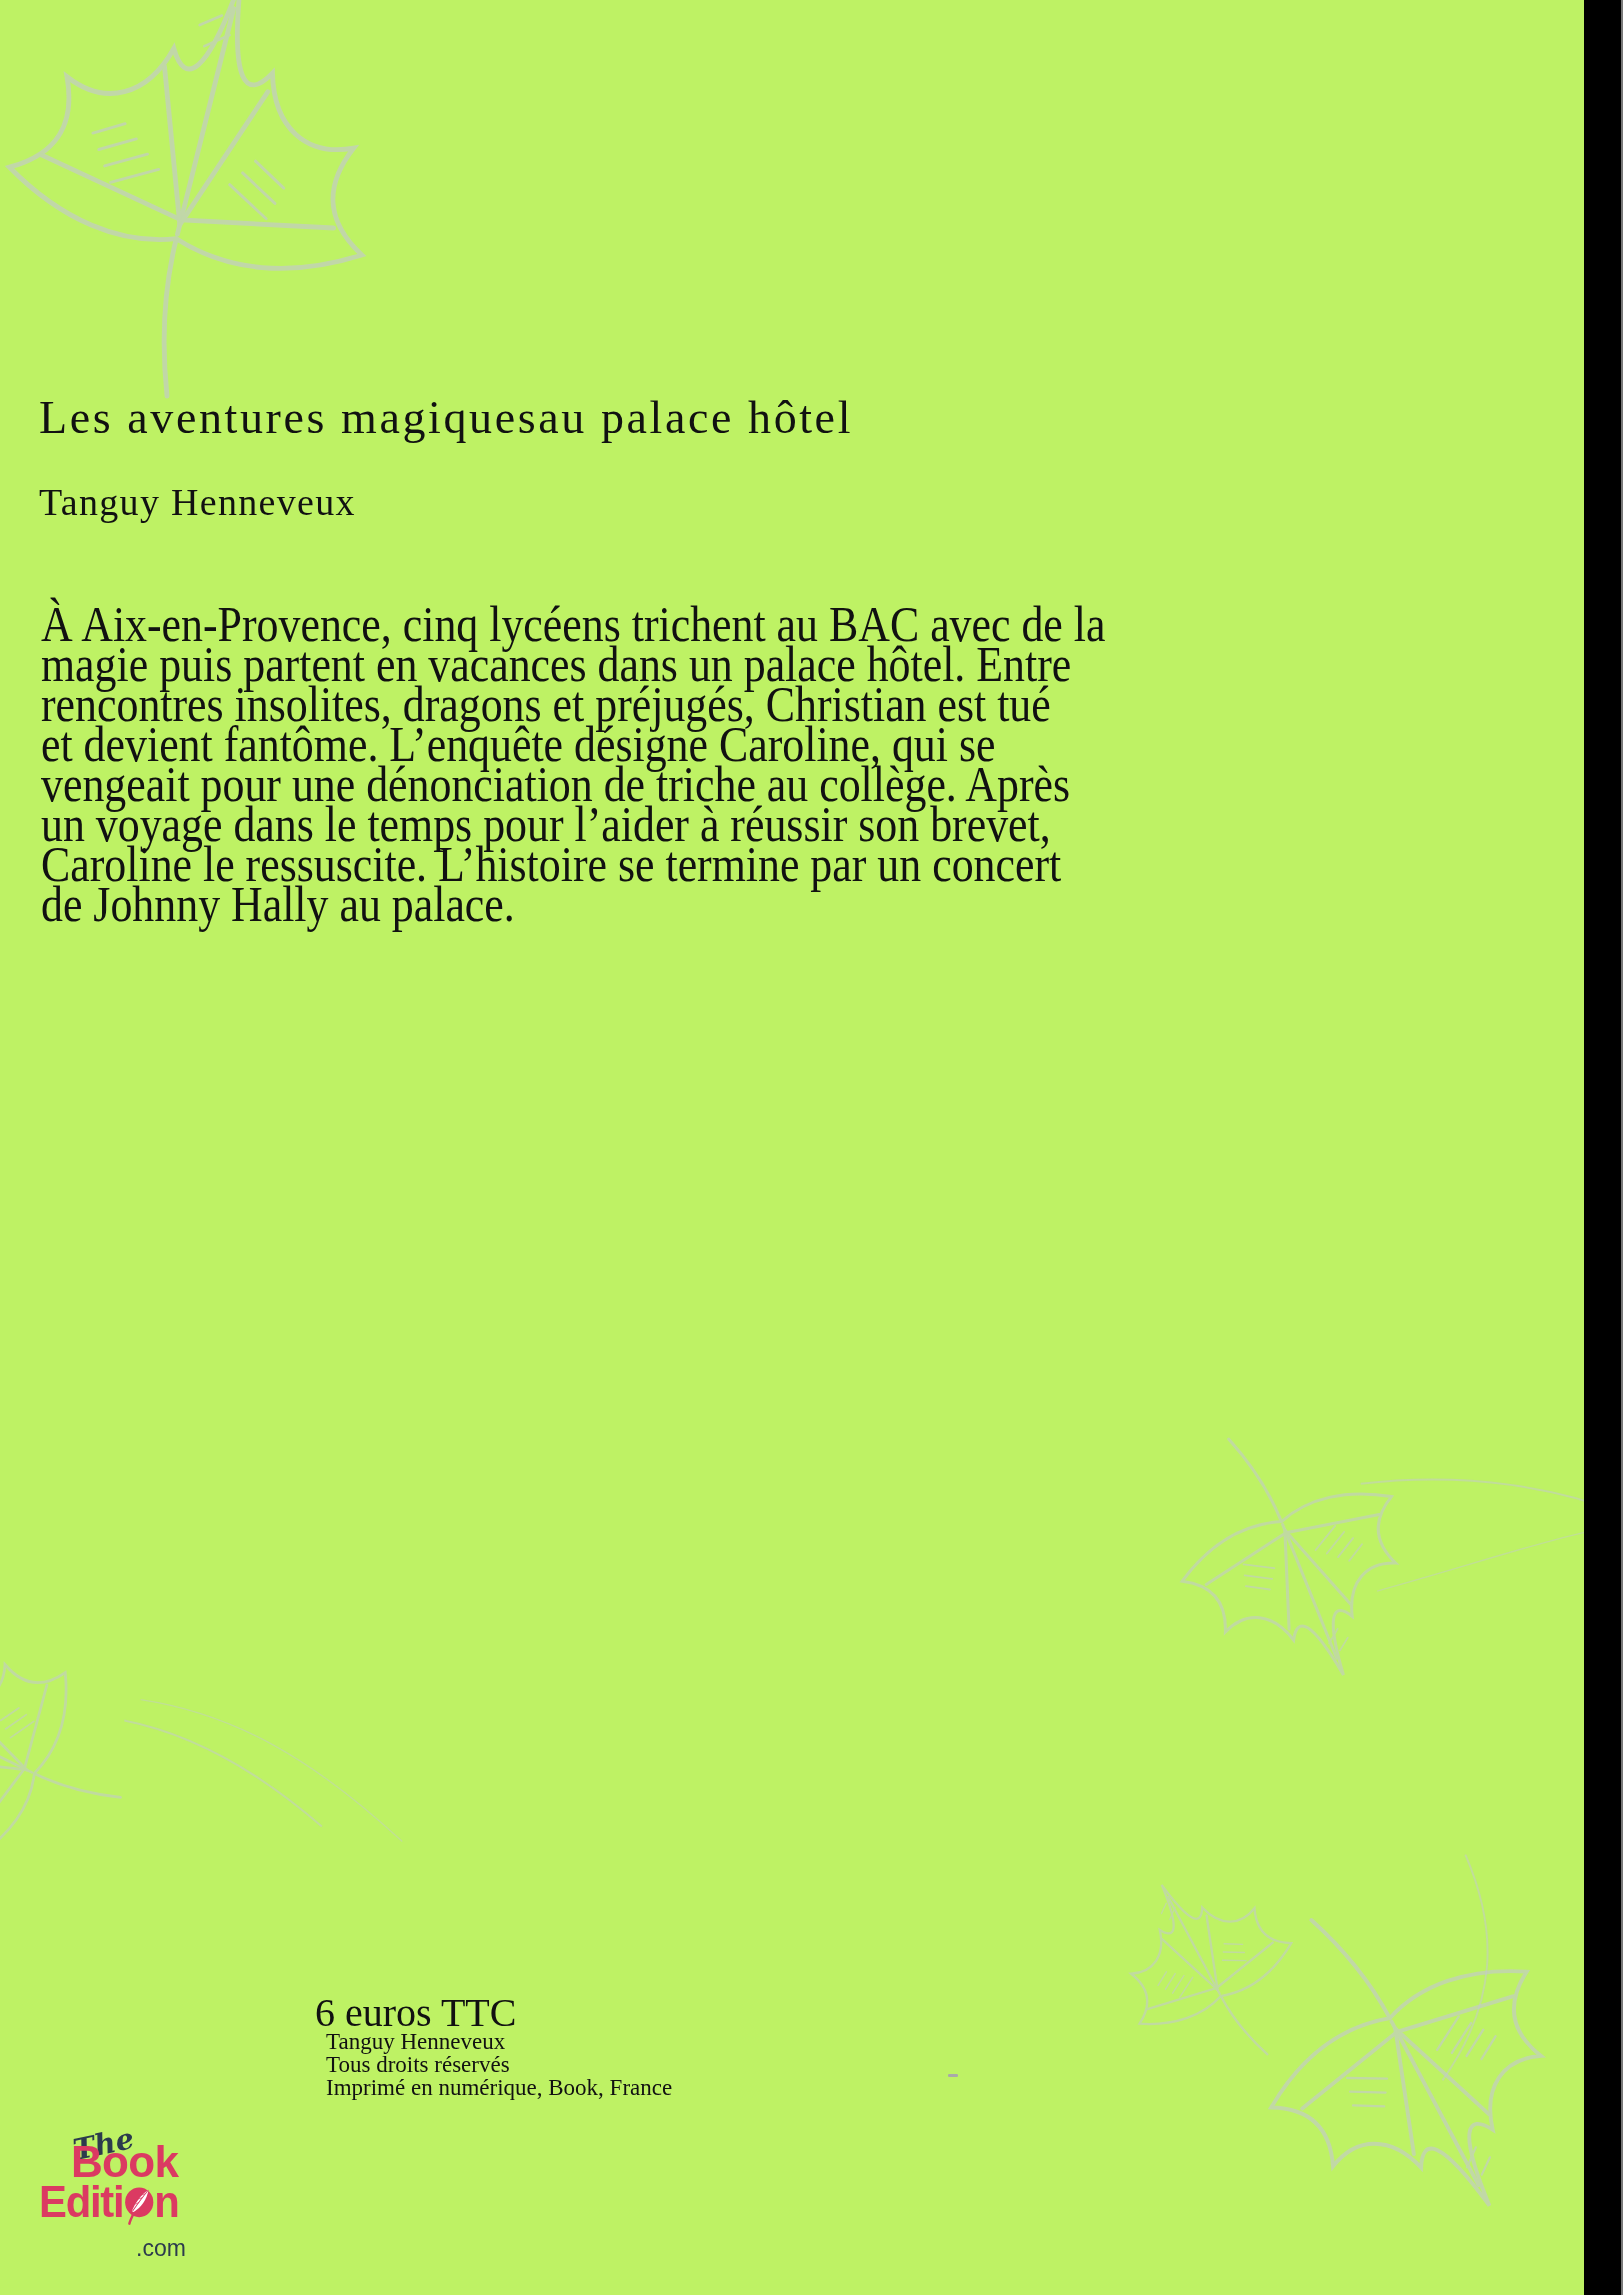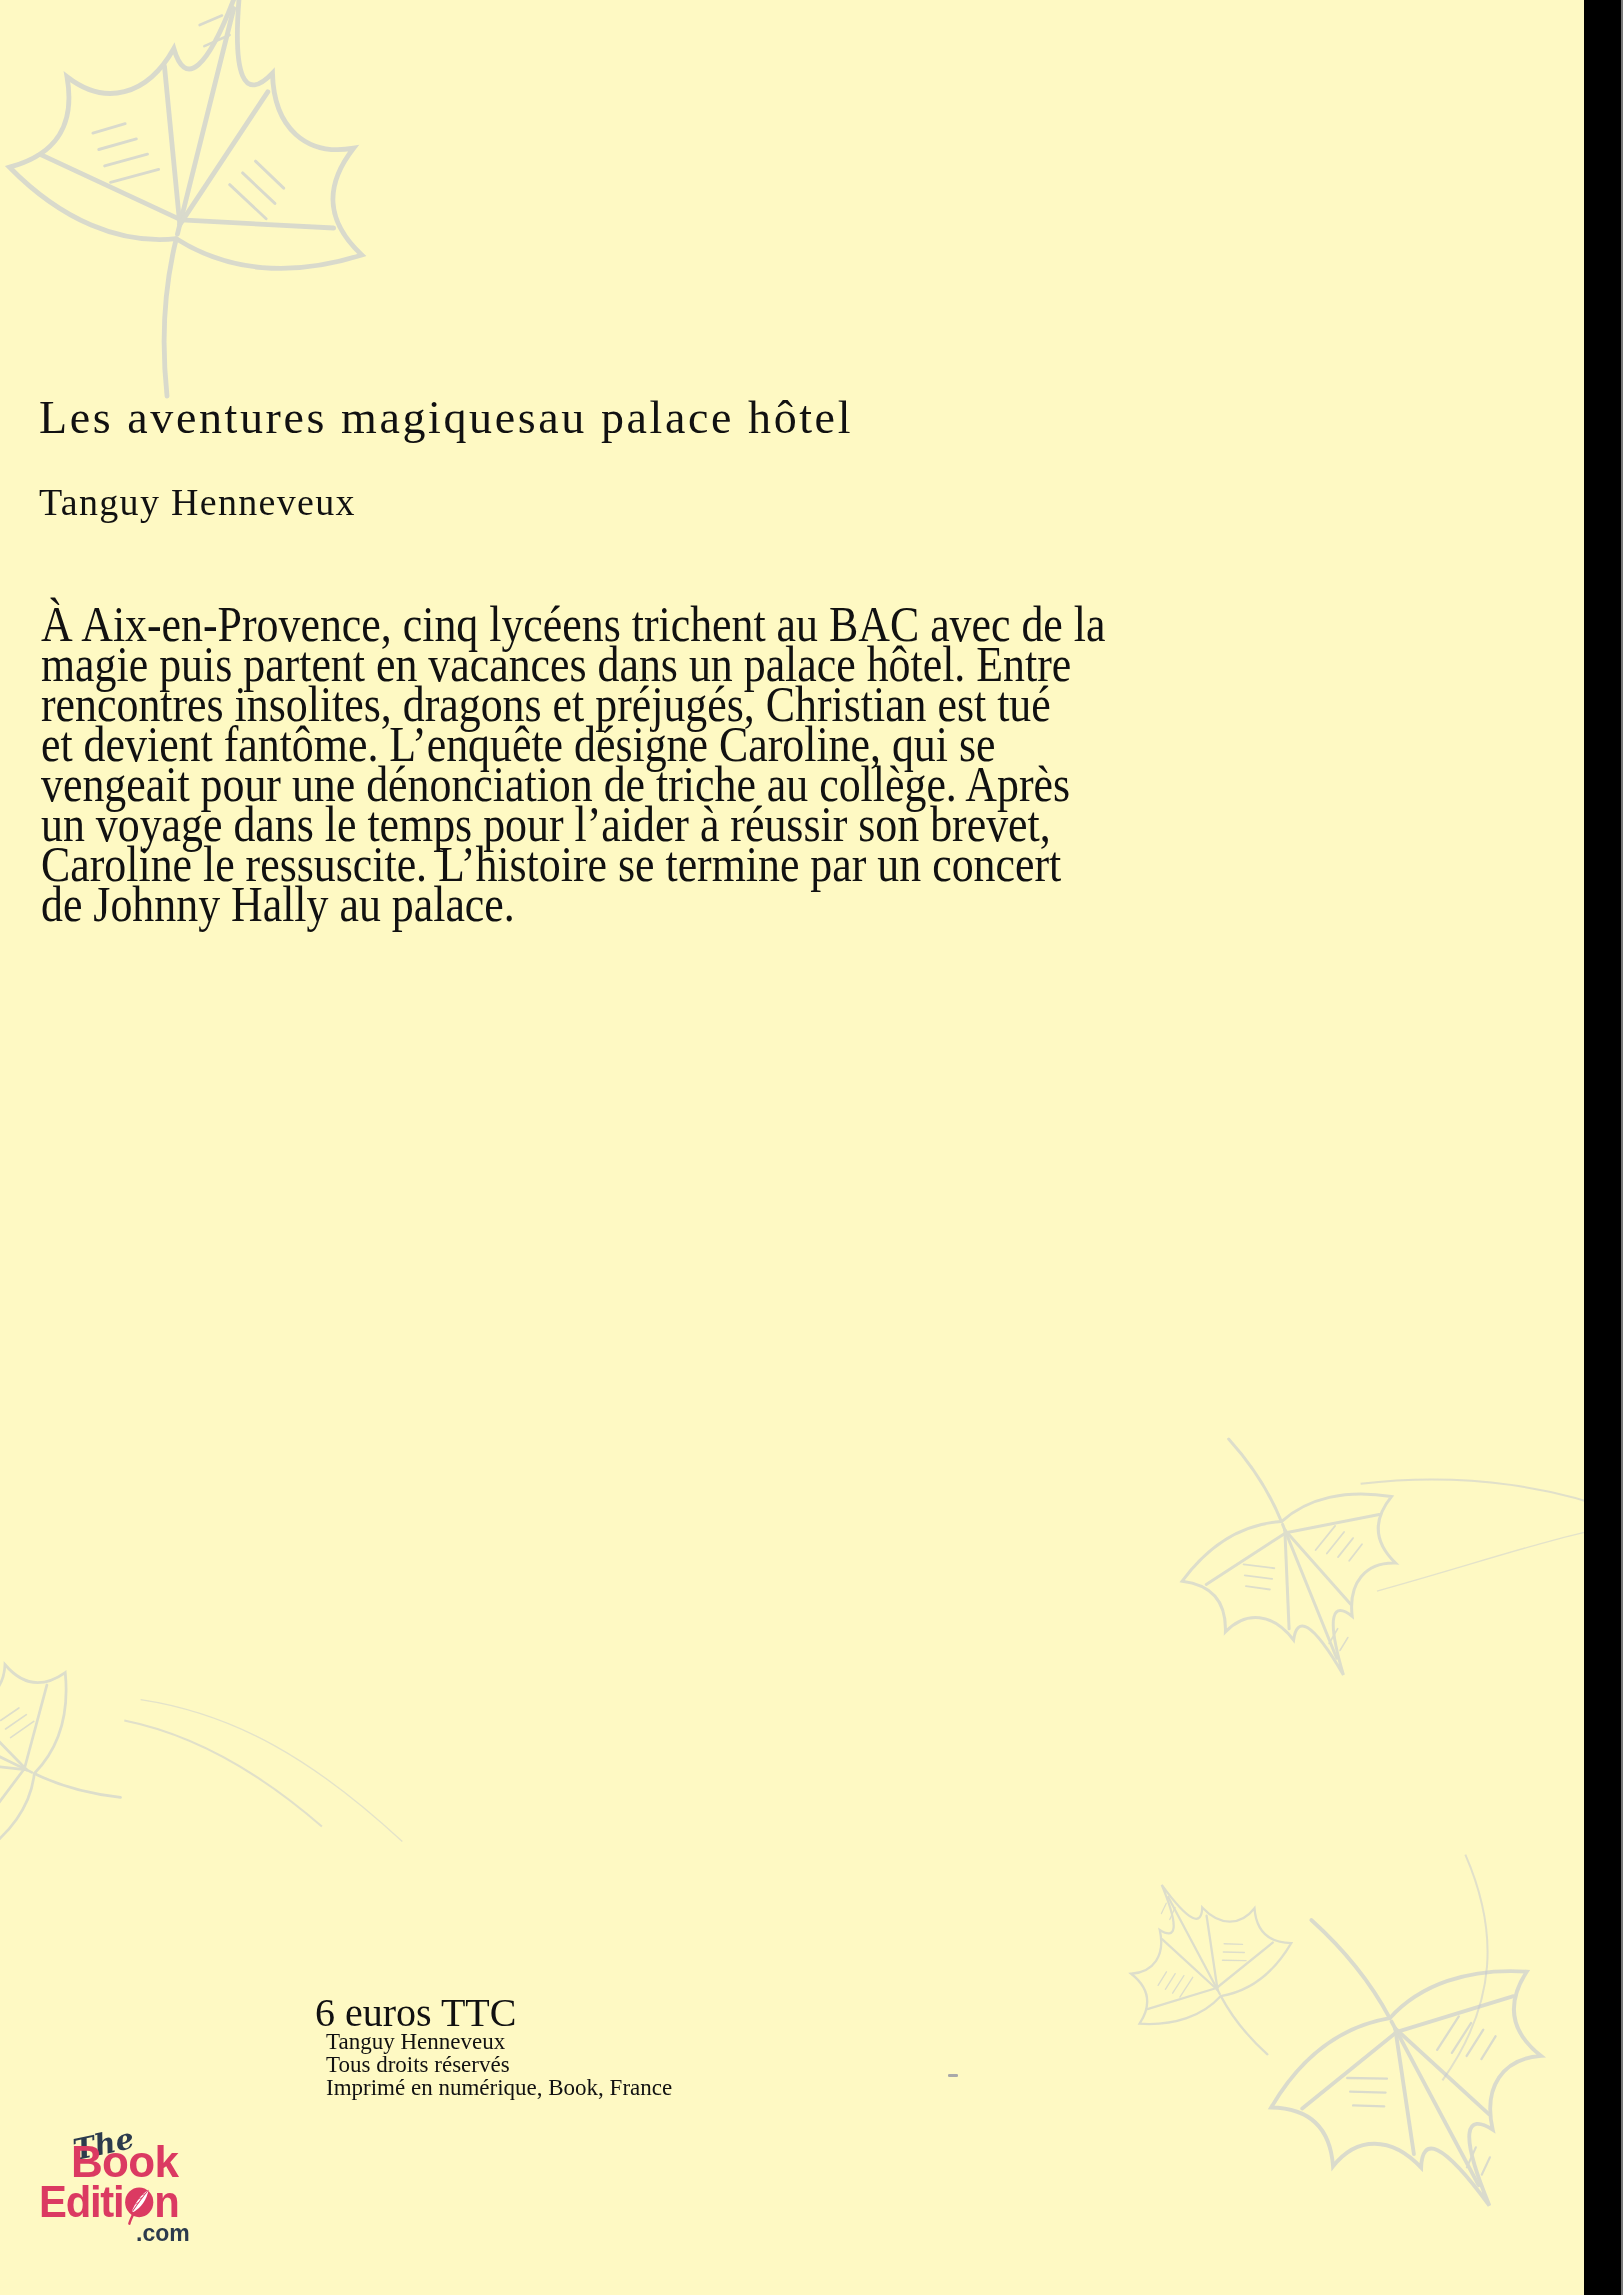--- a/index.html
+++ b/index.html
@@ -12,21 +12,21 @@
   body{
     width:1623px;height:2295px;
     background:#ffffff;
     font-family:"Liberation Serif","DejaVu Serif",serif;
     color:var(--ink);
   }
   .page{
     position:relative;
     width:1623px;height:2295px;
     overflow:hidden;
-    background:#fef9c3;
+    background:#bef264;
   }
   
   .leaf-layer{
     position:absolute;left:0;top:0;width:1623px;height:2295px;
     z-index:0;
   }
   
   .edge-strip{
     position:absolute;top:0;left:1584px;width:37px;height:2295px;
     background:#000000;z-index:3;
@@ -85,22 +85,22 @@
     display:flex;align-items:center;
     font-size:44px;font-weight:900;letter-spacing:-1.3px;
     color:var(--brand-pink);line-height:38px;
     transform:scaleX(.95);transform-origin:left center;
   }
   .logo .feather-o{
     display:inline-block;width:31px;height:38px;margin:0 0.7px;
     position:relative;top:2.6px;
   }
   .logo .tld{
-    position:absolute;left:97px;top:92px;
-    font-size:23px;font-weight:700;letter-spacing:0px;
+    position:absolute;left:97px;top:107px;
+    font-size:23px;font-weight:400;letter-spacing:0px;
     color:var(--brand-navy);
   }
 </style>
 </head>
 <body>
 
 <div class="page">
 
   <svg class="leaf-layer" viewBox="0 0 2481 3508" xmlns="http://www.w3.org/2000/svg" aria-hidden="true">
     <defs>

